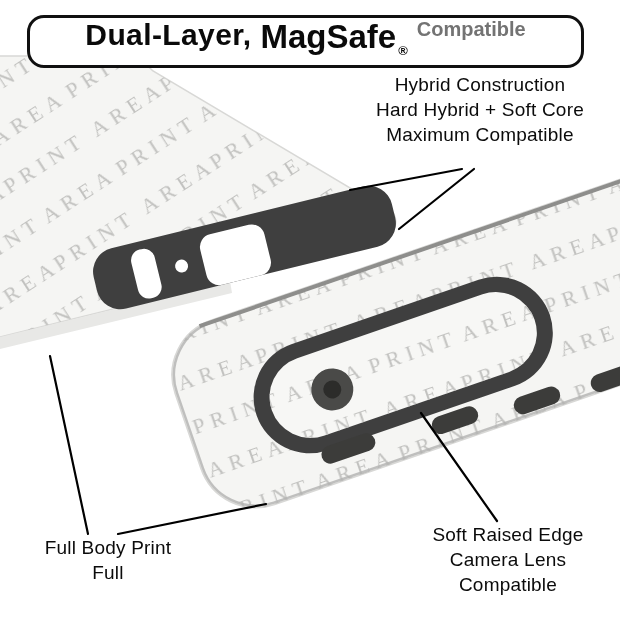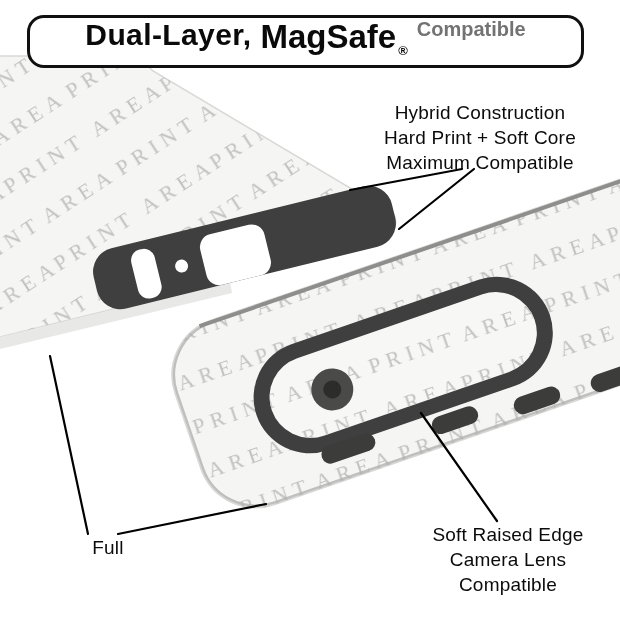--- a/index.html
+++ b/index.html
@@ -91,27 +91,28 @@
   </g>
 </svg>
 
 <div class="title-box">
   <span class="t1">Dual-Layer,</span>
   <span class="t2">MagSafe</span>
   <span class="reg">®</span>
   <span class="t3">Compatible</span>
 </div>
 
-<div class="annotation" style="left:352px;top:100px;width:256px;">
+<div class="annotation" style="left:352px;top:72px;width:256px;">
   <div>Hybrid Construction</div>
-  <div>Hard Print + Soft Core</div>
+  <div>Hard Hybrid + Soft Core</div>
   <div>Maximum Compatible</div>
 </div>
 
 <div class="annotation" style="left:20px;top:535px;width:176px;">
+  <div>Full Body Print</div>
   <div>Full</div>
 </div>
 
 <div class="annotation" style="left:408px;top:522px;width:200px;">
   <div>Soft Raised Edge</div>
   <div>Camera Lens</div>
   <div>Compatible</div>
 </div>
 
 </body></html>

